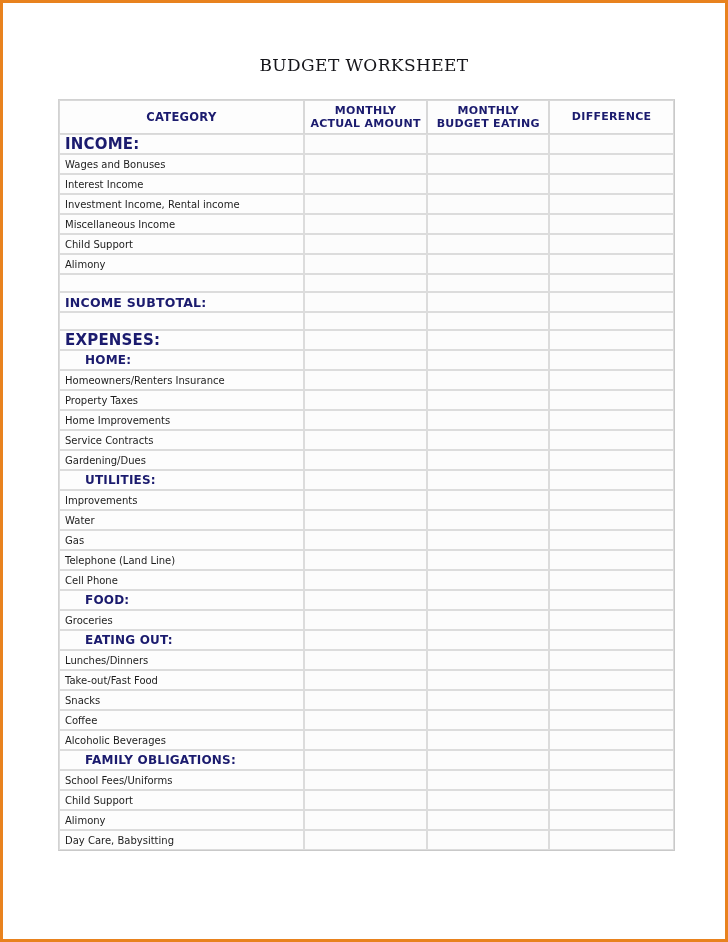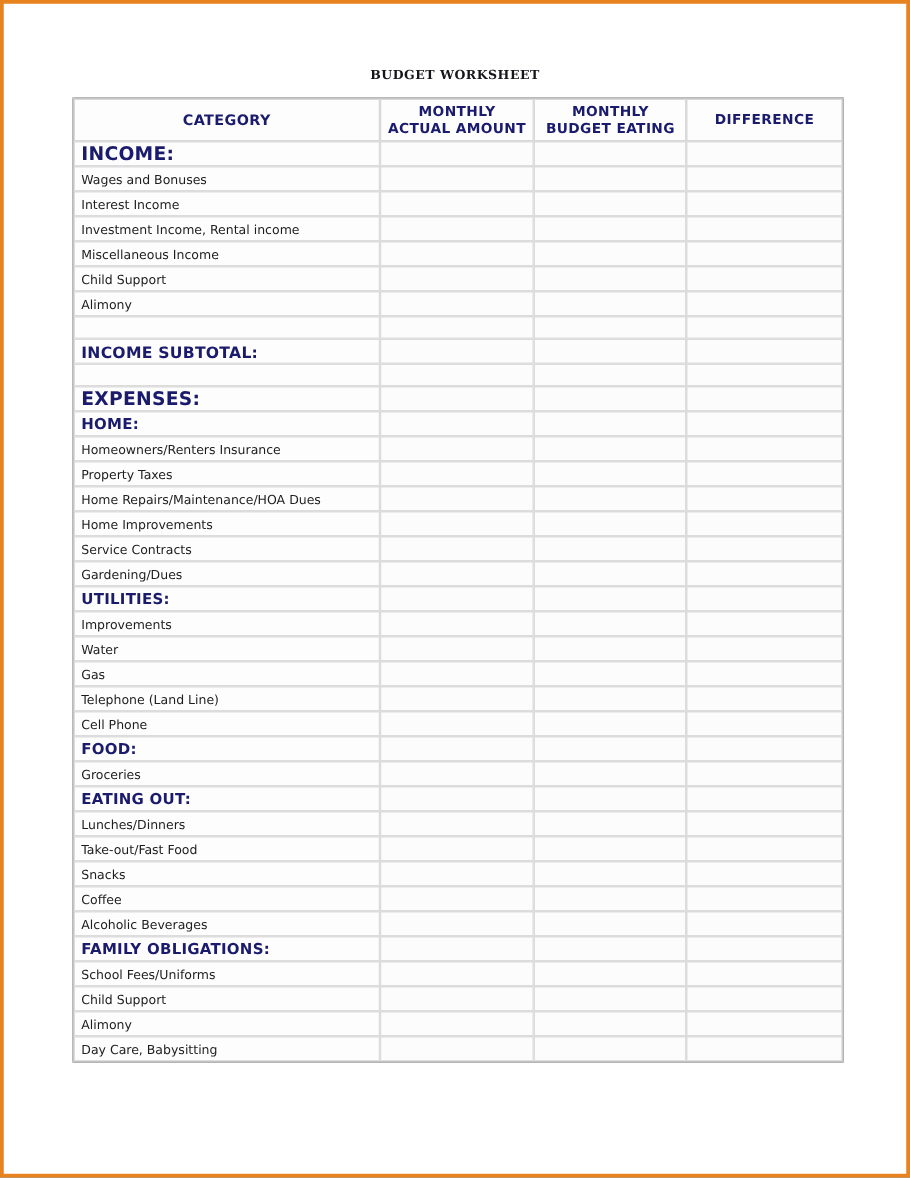--- a/index.html
+++ b/index.html
@@ -21,35 +21,35 @@
     width: 100%;
     height: 100%;
     padding: 0;
     position: relative;
   }
 
   
   .title {
     text-align: center;
     font-family: "DejaVu Serif", serif;
-    font-weight: bold;
-    font-size: 10px;
+    font-weight: normal;
+    font-size: 17px;
     letter-spacing: 0.4px;
     color: #15151a;
     margin-top: 52px;
-    margin-bottom: 12px;
+    margin-bottom: 24px;
   }
 
   
   .sheet {
     width: 617px;
     margin-left: 55px;
     border-collapse: separate;
     border-spacing: 0;
-    background: #404040;
+    background: #1d4ed8;
     border: 1px solid #d2d2d2;
     border-right: 1px solid #c9c9c9;
     border-bottom: 1px solid #c9c9c9;
   }
 
   .sheet col.c-cat  { width: 245px; }
   .sheet col.c-act  { width: 124px; }
   .sheet col.c-bud  { width: 122px; }
   .sheet col.c-dif  { width: 125px; }
 
@@ -106,20 +106,21 @@
     color: #1b1b6e;
     letter-spacing: 0.2px;
   }
 
   
   .txt-minor {
     font-size: 12px;
     font-weight: bold;
     color: #1b1b6e;
     letter-spacing: 0.2px;
+    margin-left: 20px;
   }
 
   
   tr.spacer td { height: 18px; }
 
   
   td.amount {
     background: #fcfcfc;
   }
 </style>
@@ -230,26 +231,20 @@
           <td class="amount"></td>
           <td class="amount"></td>
         </tr>
         <tr>
           <td class="label"><span class="txt-item">Property Taxes</span></td>
           <td class="amount"></td>
           <td class="amount"></td>
           <td class="amount"></td>
         </tr>
         <tr>
-          <td class="label"><span class="txt-item">Home Repairs/Maintenance/HOA Dues</span></td>
-          <td class="amount"></td>
-          <td class="amount"></td>
-          <td class="amount"></td>
-        </tr>
-        <tr>
           <td class="label"><span class="txt-item">Home Improvements</span></td>
           <td class="amount"></td>
           <td class="amount"></td>
           <td class="amount"></td>
         </tr>
         <tr>
           <td class="label"><span class="txt-item">Service Contracts</span></td>
           <td class="amount"></td>
           <td class="amount"></td>
           <td class="amount"></td>

